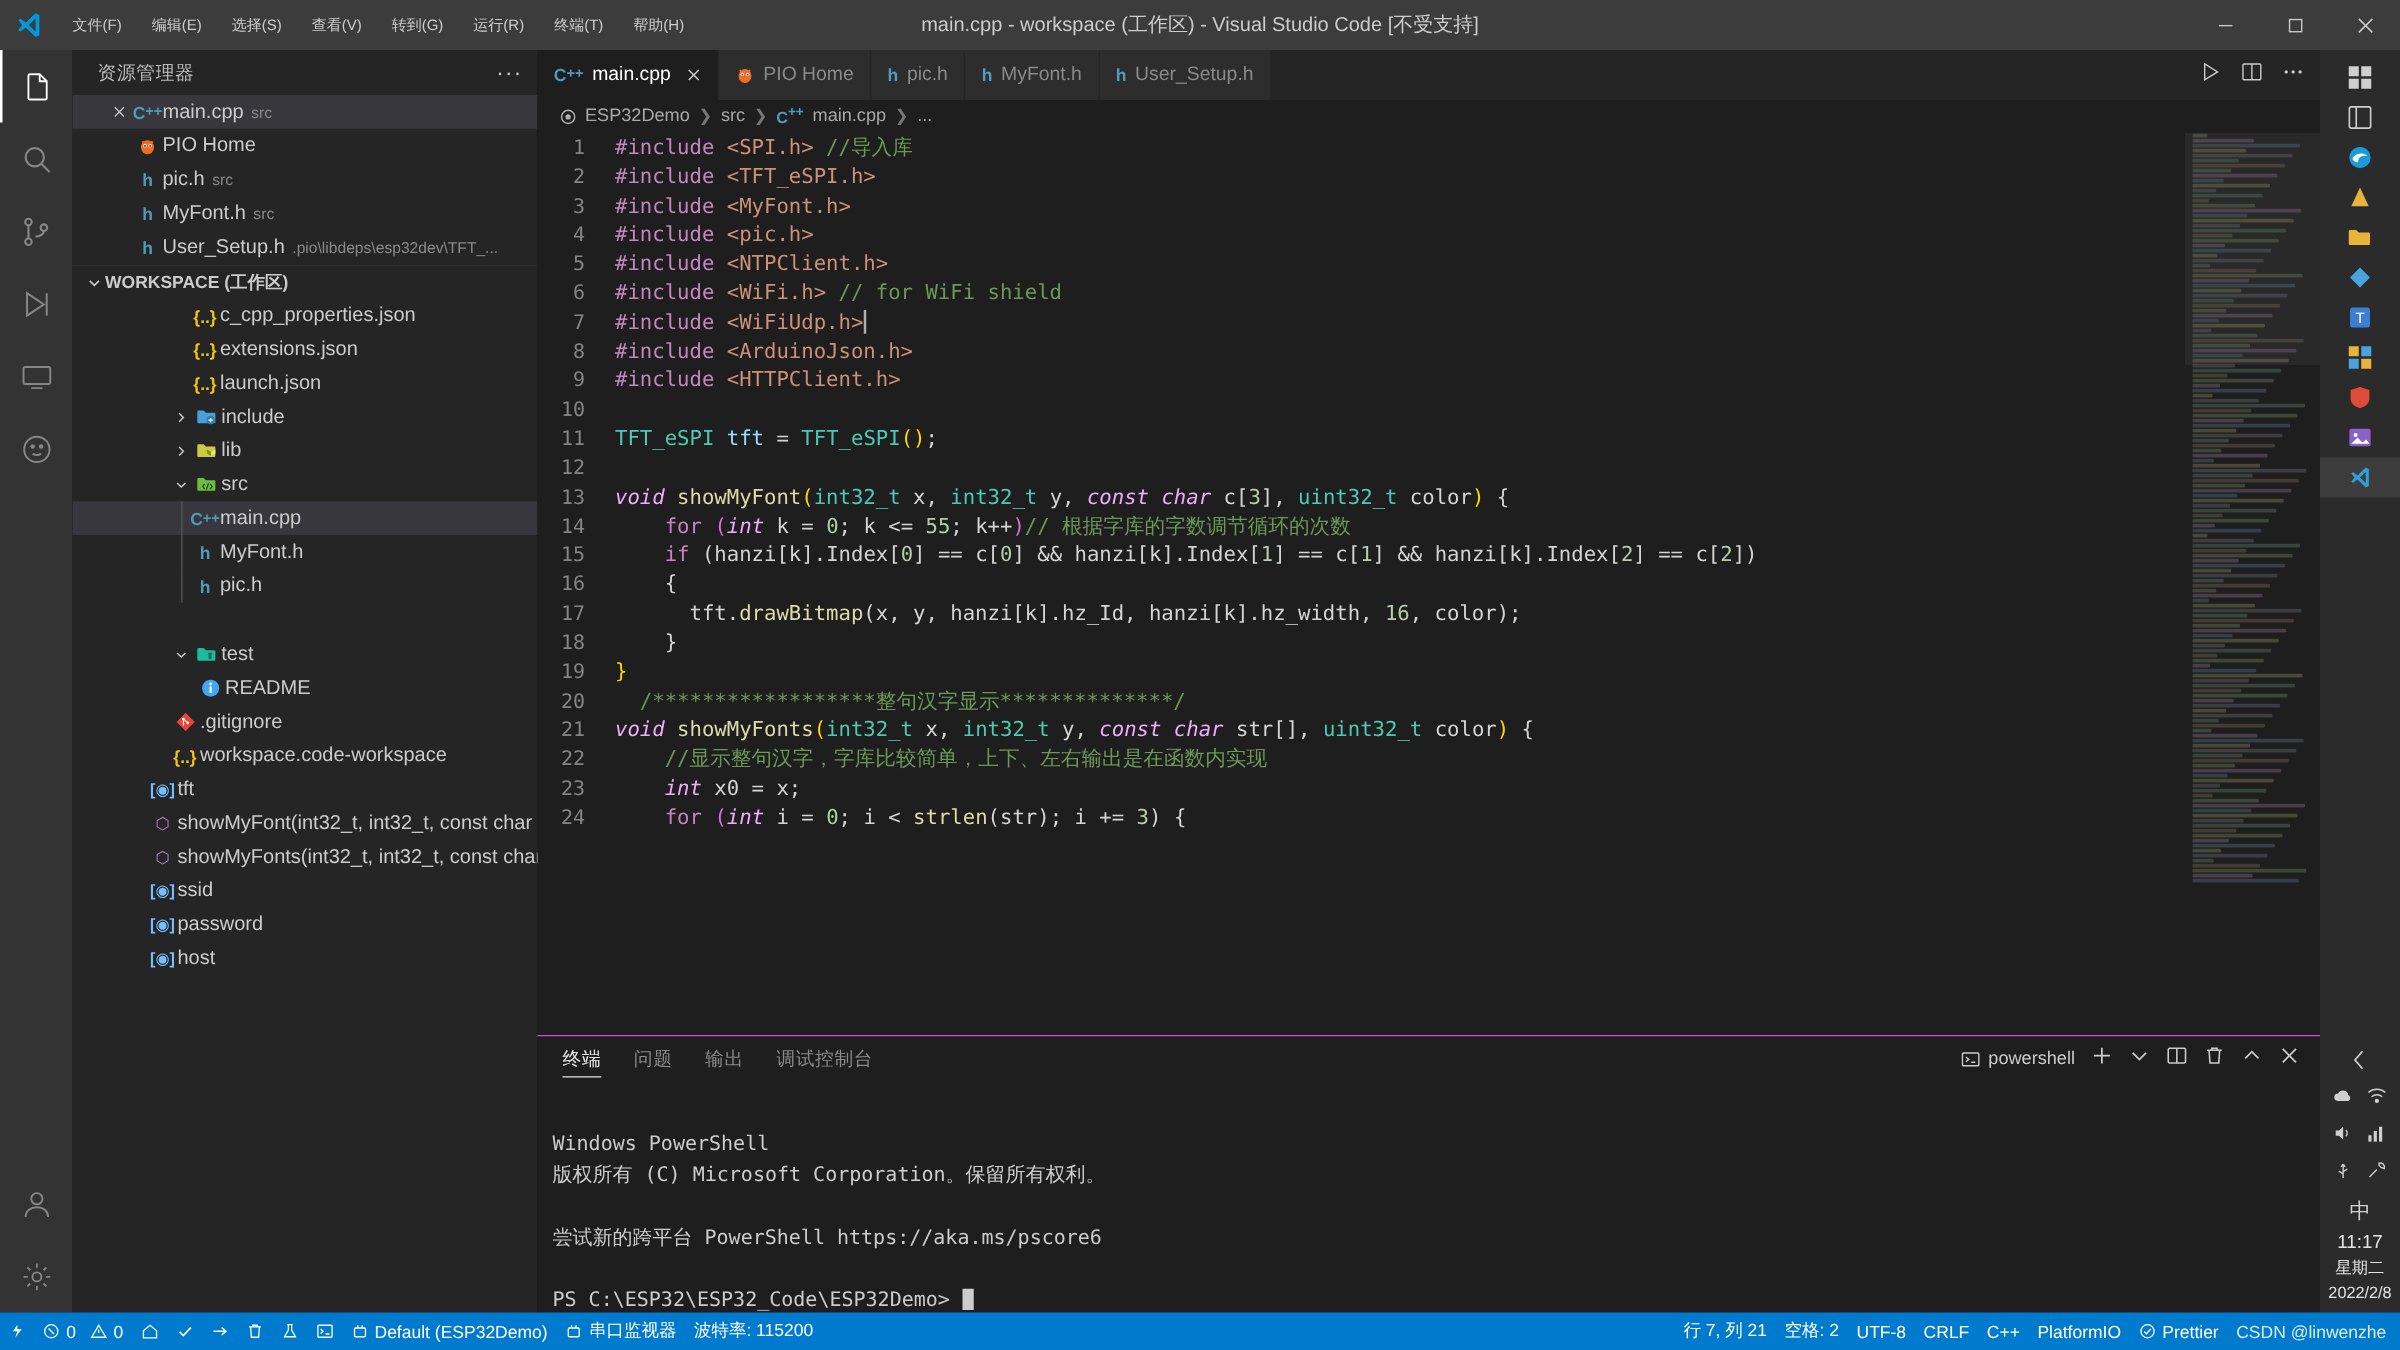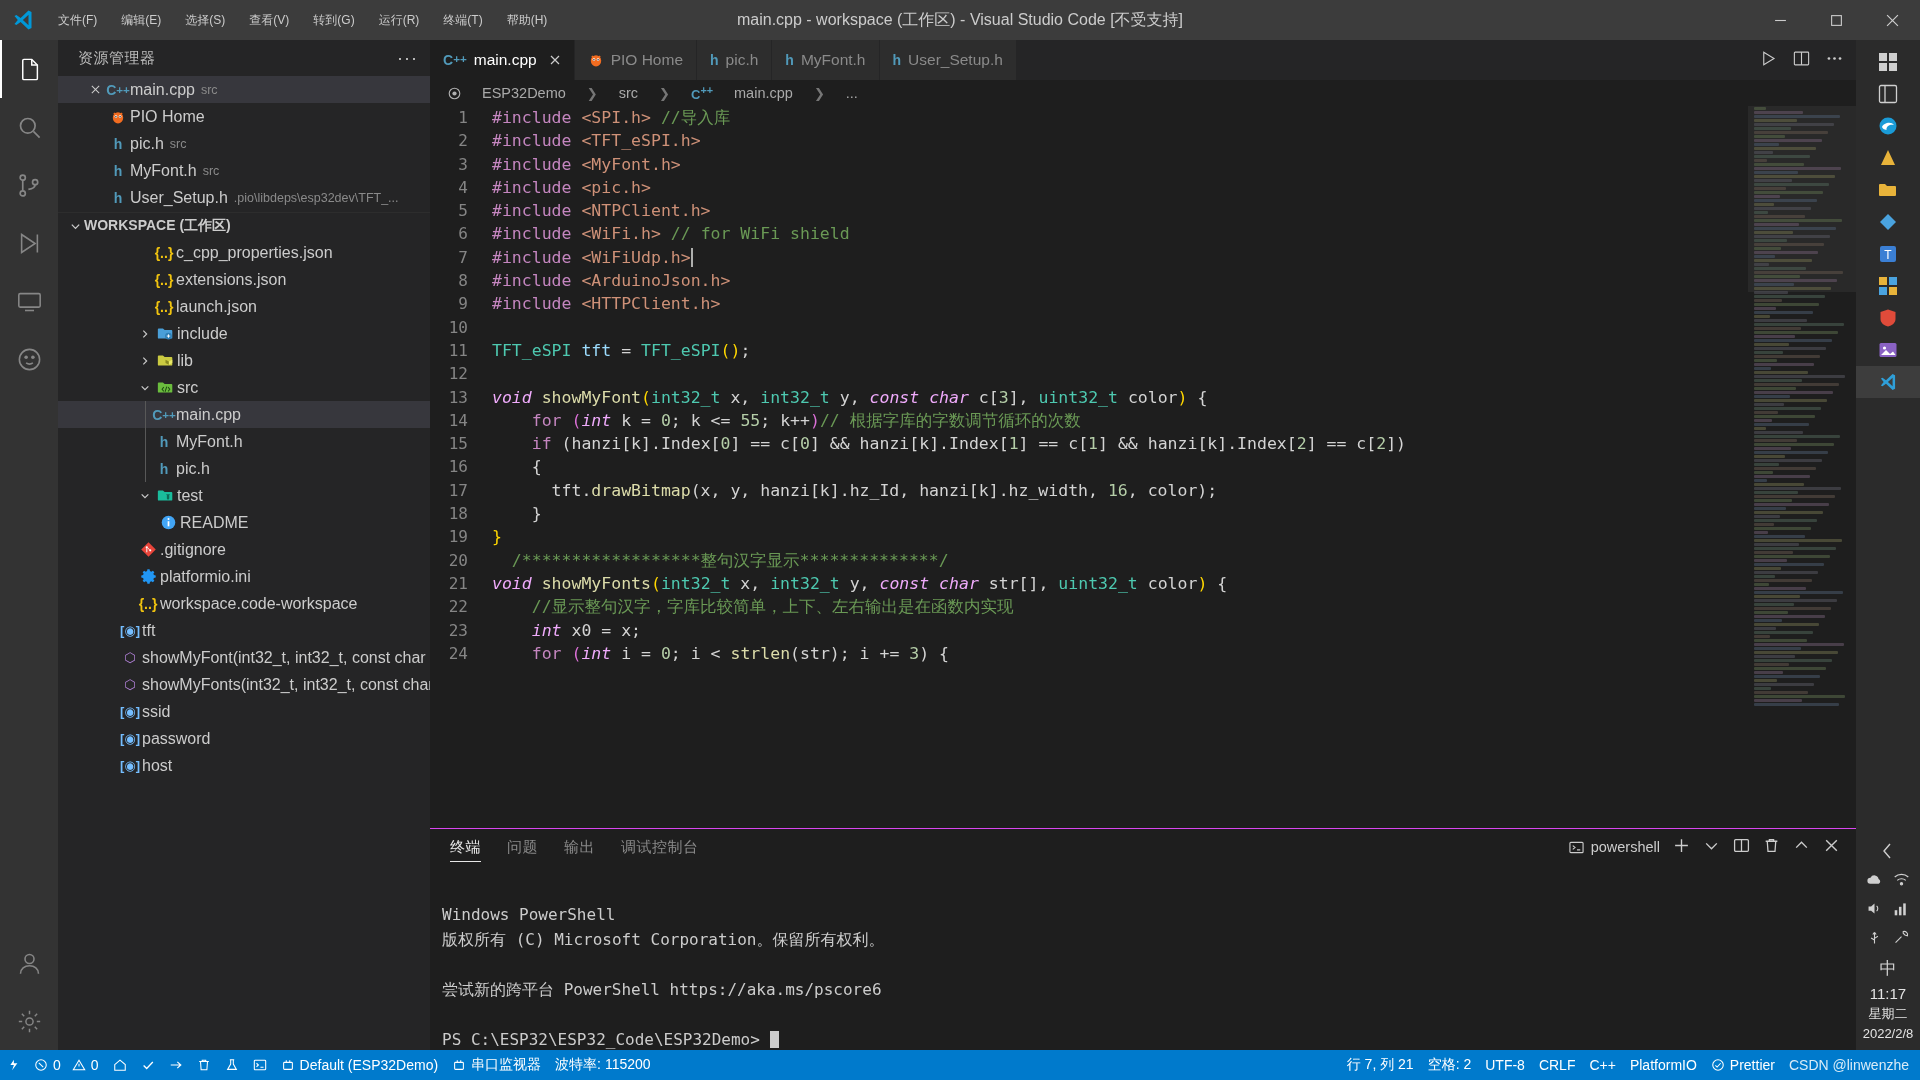--- a/index.html
+++ b/index.html
@@ -113,21 +113,21 @@
     content: ""; position: absolute; top: 0; left: 0; right: 0; height: 1px; background: #1e1e1e;
   }
   .tab .ticon { margin-right: 7px; font-weight: bold; font-size: 14px; display: inline-flex; }
   .tab .tclose { margin-left: 12px; color: #cccccc; display: inline-flex; }
   .tab .tclose svg { width: 12px; height: 12px; }
   .tabbar-actions { margin-left: auto; display: flex; align-items: center; padding-right: 12px; gap: 14px; color: #cccccc; }
   .tabbar-actions svg { width: 19px; height: 19px; }
 
   .breadcrumb {
     height: 26px; display: flex; align-items: center; padding-left: 18px; font-size: 14.5px;
-    color: #a9a9a9; background: #1e1e1e; gap: 21px; flex: 0 0 26px;
+    color: #a9a9a9; background: #1e1e1e; gap: 7px; flex: 0 0 26px;
   }
   .breadcrumb .sep { color: #767676; font-size: 13px; }
   .breadcrumb .bicon { display: inline-flex; align-items: center; }
   .breadcrumb .bicon svg { width: 13px; height: 13px; }
 
   .code-wrap { flex: 1 1 auto; position: relative; overflow: hidden; display: flex; min-height: 0; }
   .code-scroll { flex: 1 1 auto; position: relative; overflow: hidden; }
   .code {
     font-family: "DejaVu Sans Mono", "Liberation Mono", monospace;
     font-size: 16.5px; line-height: 23.3px; white-space: pre; color: #d4d4d4;
@@ -426,21 +426,21 @@
           <span class="tree-indent-guide" style="left:87px;"></span>
           <span class="ficon icon-hblue">h</span>
           <span class="label">MyFont.h</span>
         </div>
         <div class="row" style="padding-left:94px;">
           <span class="tree-indent-guide" style="left:87px;"></span>
           <span class="ficon icon-hblue">h</span>
           <span class="label">pic.h</span>
         </div>
 
-        <div class="row" style="padding-left:78px;">
+        <div class="row" style="padding-left:78px;margin-top:28px;">
           <span class="arrow">
             <svg viewBox="0 0 12 12" fill="none" stroke="currentColor" stroke-width="1.4">
                 <path d="M2 4l4 4 4-4"></path>
               </svg>
           </span>
           <span class="ficon">
             <svg viewBox="0 0 20 20" width="17" height="17">
                 <path d="M1 5a1 1 0 0 1 1-1h5l2 2h8a1 1 0 0 1 1 1v8a1 1 0 0 1-1 1H2a1 1 0 0 1-1-1z" fill="#1abc9c"></path>
                 <path d="M12 8.5h3v1h-.6v3.6c0 1.1-.6 1.6-1.4 1.6s-1.4-.5-1.4-1.6V9.5H11v-1z" fill="#0c6b57"></path>
               </svg>
@@ -461,29 +461,20 @@
         <div class="row" style="padding-left:78px;">
           <span class="ficon icon-git">
             <svg viewBox="0 0 20 20" width="17" height="17">
                 <path d="M10 1.5 18.5 10 10 18.5 1.5 10z" fill="#e8443a"></path>
                 <circle cx="8" cy="7.5" r="1.3" fill="#fff"></circle>
                 <circle cx="12" cy="11" r="1.3" fill="#fff"></circle>
                 <path d="M8 8.8v4.5M9.2 8.5l2 1.5" stroke="#fff" stroke-width="1.1"></path>
               </svg>
           </span>
           <span class="label">.gitignore</span>
-        </div>
-        <div class="row" style="padding-left:78px;">
-          <span class="ficon icon-gear">
-            <svg viewBox="0 0 20 20" width="17" height="17" fill="#2196f3">
-                <path d="M10 6.2a3.8 3.8 0 1 0 0 7.6 3.8 3.8 0 0 0 0-7.6zm0 5.6a1.8 1.8 0 1 1 0-3.6 1.8 1.8 0 0 1 0 3.6z"></path>
-                <path d="M8.7 1.5h2.6l.4 2.1 1.6.7 1.8-1.2 1.8 1.8-1.2 1.8.7 1.6 2.1.4v2.6l-2.1.4-.7 1.6 1.2 1.8-1.8 1.8-1.8-1.2-1.6.7-.4 2.1H8.7l-.4-2.1-1.6-.7-1.8 1.2-1.8-1.8 1.2-1.8-.7-1.6-2.1-.4V8.7l2.1-.4.7-1.6L3.1 4.9l1.8-1.8 1.8 1.2 1.6-.7z"></path>
-              </svg>
-          </span>
-          <span class="label">platformio.ini</span>
         </div>
         <div class="row" style="padding-left:78px;">
           <span class="ficon icon-json">{..}</span>
           <span class="label">workspace.code-workspace</span>
         </div>
       </div>
 
       <div class="tree outline-rows">
         <div class="row" style="padding-left:60px;">
           <span class="ficon sym-field">[◉]</span>

